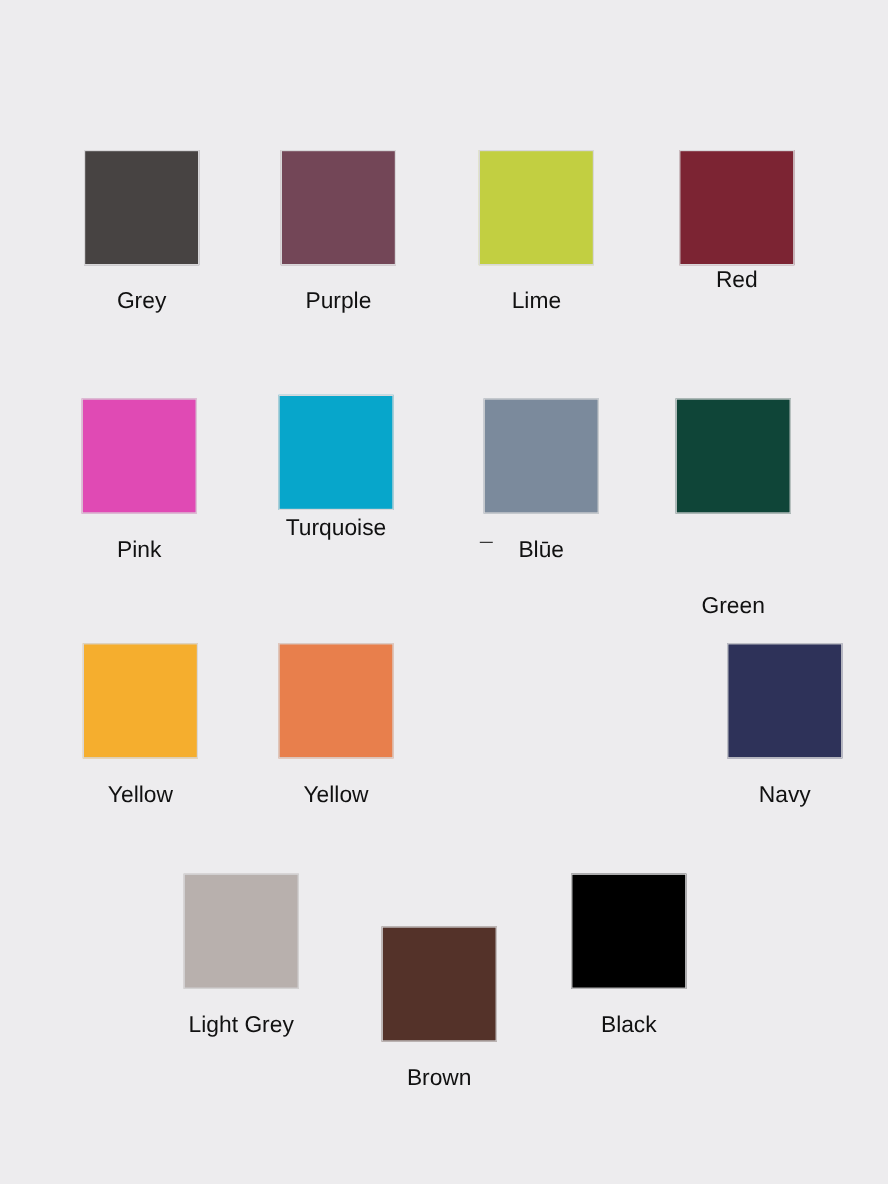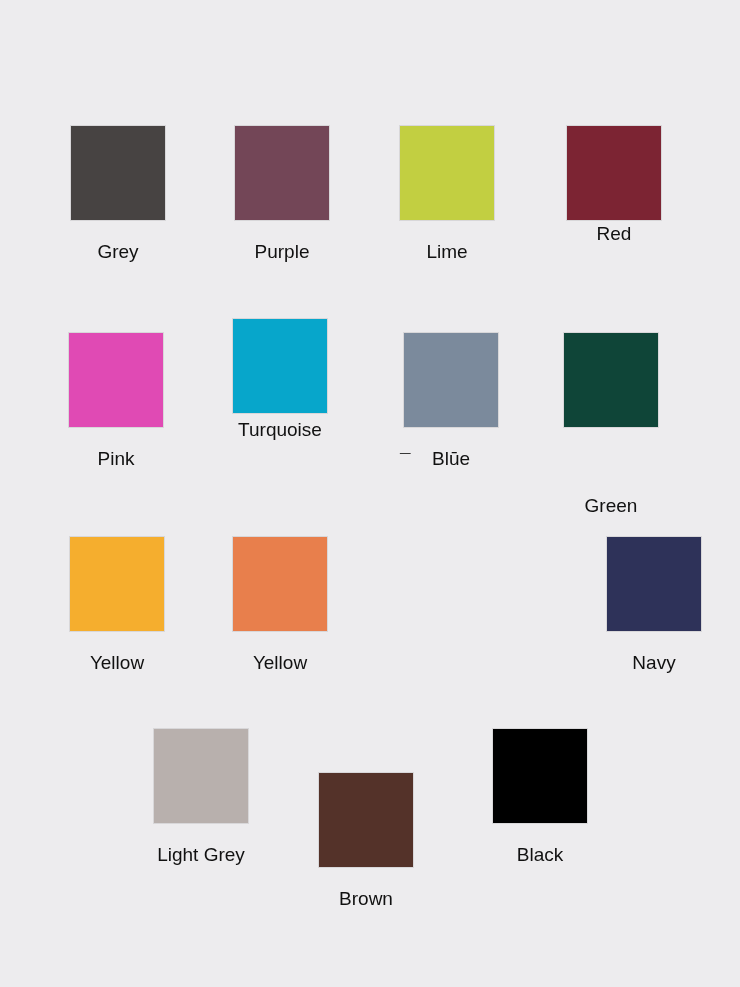--- a/index.html
+++ b/index.html
@@ -75,21 +75,21 @@
       <div class="swatch-label"><span class="label-wrap"><span>Lime</span></span></div>
     </div>
     <div class="swatch-cell" style="left: 566px; top: 125px;">
       <div class="swatch-chip" title="Red" style="background: rgb(124, 36, 51); border-color: rgb(216, 215, 217);"></div>
       <div class="swatch-label" style="margin-top: 2px;"><span class="label-wrap"><span>Red</span></span></div>
     </div>
     <div class="swatch-cell" style="left: 68px; top: 332px;">
       <div class="swatch-chip" title="Pink" style="background: rgb(224, 74, 180); border-color: rgb(216, 215, 217);"></div>
       <div class="swatch-label"><span class="label-wrap"><span>Pink</span></span></div>
     </div>
-    <div class="swatch-cell" style="left: 232px; top: 318px;">
+    <div class="swatch-cell" style="left: 232px; top: 329px;">
       <div class="swatch-chip" title="Turquoise" style="background: rgb(7, 166, 203); border-color: rgb(216, 215, 217);"></div>
       <div class="swatch-label" style="margin-top: 5px;"><span class="label-wrap"><span>Turquoise</span></span></div>
     </div>
     <div class="swatch-cell" style="left: 403px; top: 332px;">
       <div class="swatch-chip" title="Blūe" style="background: rgb(123, 138, 156); border-color: rgb(216, 215, 217);"></div>
       <div class="swatch-label"><span class="label-wrap"><span class="label-artifact">¯</span><span>Blūe</span></span></div>
     </div>
     <div class="swatch-cell" style="left: 563px; top: 332px; gap: 47px;">
       <div class="swatch-chip" title="Green" style="background: rgb(15, 69, 56); border-color: rgb(216, 215, 217);"></div>
       <div class="swatch-label"><span class="label-wrap"><span>Green</span></span></div>
@@ -107,17 +107,17 @@
       <div class="swatch-label"><span class="label-wrap"><span>Navy</span></span></div>
     </div>
     <div class="swatch-cell" style="left: 153px; top: 728px;">
       <div class="swatch-chip" title="Light Grey" style="background: rgb(184, 176, 173); border-color: rgb(216, 215, 217);"></div>
       <div class="swatch-label"><span class="label-wrap"><span>Light Grey</span></span></div>
     </div>
     <div class="swatch-cell" style="left: 318px; top: 772px; align-items: center;">
       <div class="swatch-chip" title="Brown" style="background: rgb(84, 50, 41); border-color: rgb(216, 215, 217);"></div>
       <div class="swatch-label"><span class="label-wrap"><span>Brown</span></span></div>
     </div>
-    <div class="swatch-cell" style="left: 492px; top: 728px;">
+    <div class="swatch-cell" style="left: 476px; top: 728px;">
       <div class="swatch-chip" title="Black" style="background: rgb(0, 0, 0); border-color: rgb(216, 215, 217);"></div>
       <div class="swatch-label"><span class="label-wrap"><span>Black</span></span></div>
     </div>
   </div>
 
 </body></html>

